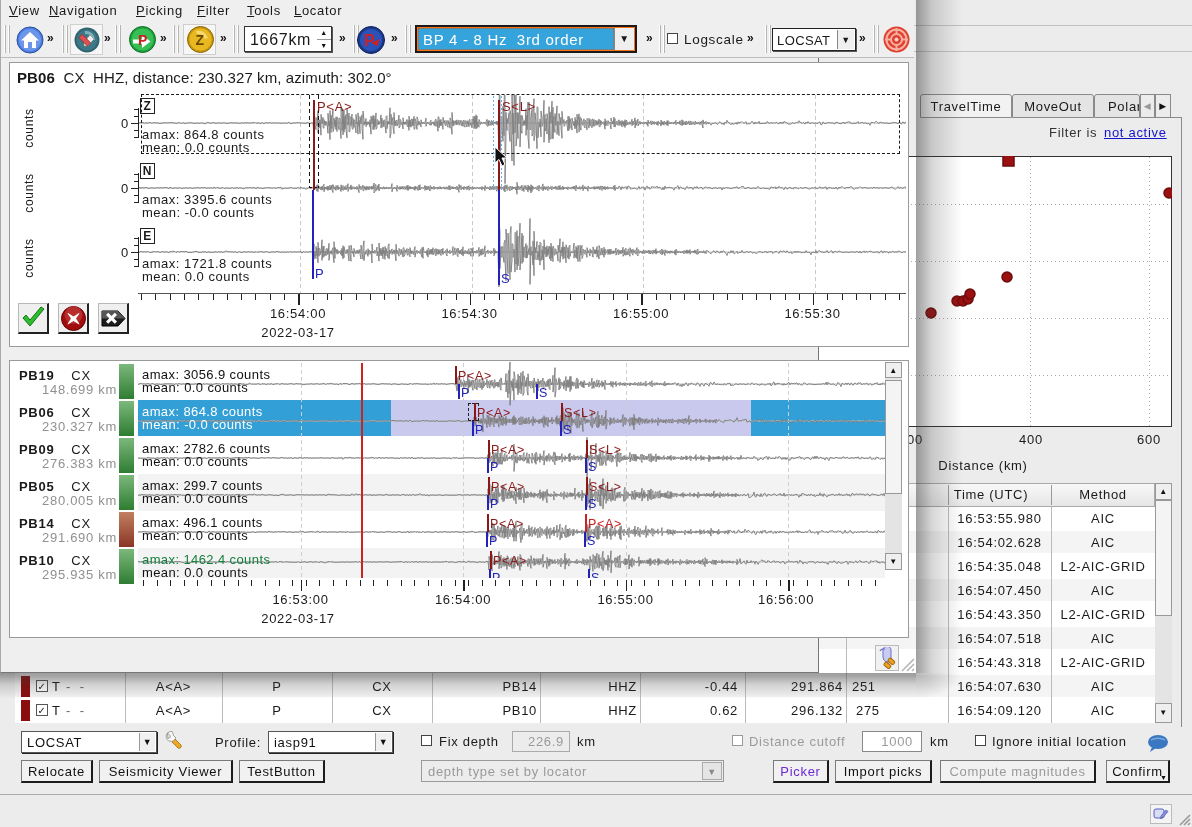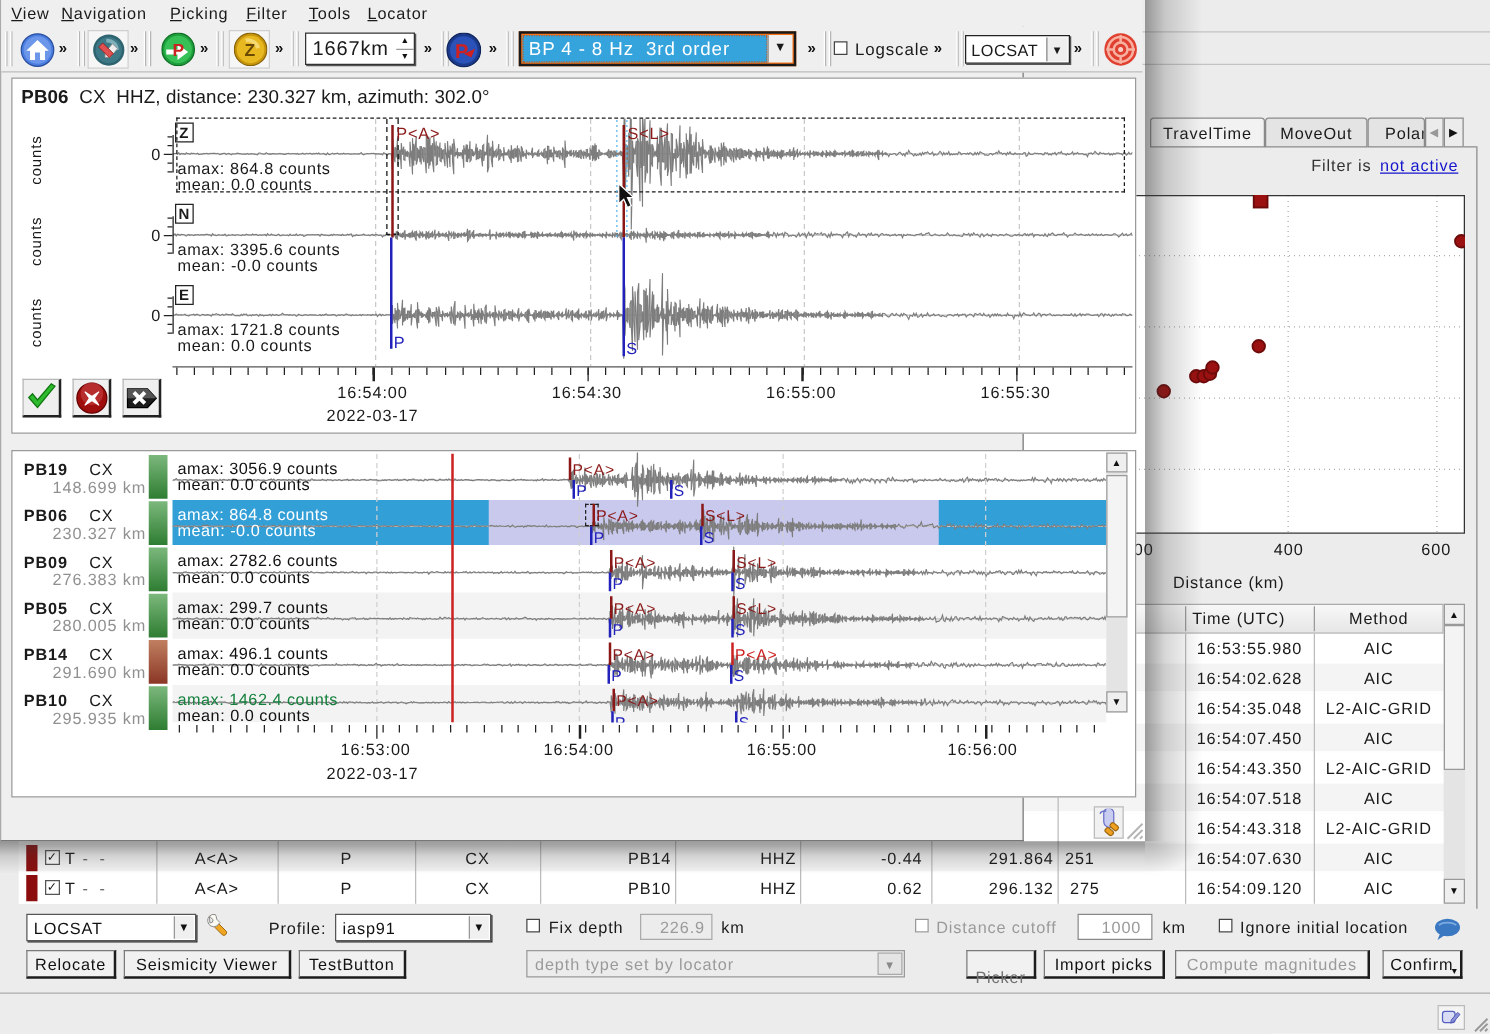--- a/index.html
+++ b/index.html
@@ -152,21 +152,21 @@
       <path d="M6 13 l-2 5 6 -4 z" fill="#3a78c2"></path>
       <path d="M5 6 a 9 5 0 0 1 14 0" stroke="#7aaae0" stroke-width="1.5" fill="none"></path>
     </svg>
     <div class="btn3d" style="left:21px;top:760px;width:72px;height:23px;padding-top:3px;color:#111">Relocate</div>
     <div class="btn3d" style="left:99px;top:760px;width:134px;height:23px;padding-top:3px;color:#111">Seismicity Viewer</div>
     <div class="btn3d" style="left:239px;top:760px;width:86px;height:23px;padding-top:3px;color:#111">TestButton</div>
     <div class="abs" style="left:421px;top:760px;width:303px;height:22px;background:#ececec;border:1px solid #999;color:#9a9a9a">
       <span style="position:absolute;left:6px;top:3px">depth type set by locator</span>
       <div style="position:absolute;right:1px;top:1px;bottom:1px;width:20px;background:#e4e4e4;border:1px solid #aaa;text-align:center;font-size:9px;line-height:18px;color:#888">▼</div>
     </div>
-    <div class="btn3d" style="left:773px;top:760px;width:56px;height:23px;padding-top:13px;color:#737373">Picker</div>
+    <div class="btn3d" style="left:773px;top:760px;width:56px;height:23px;padding-top:3px;color:#6d28d9">Picker</div>
     <div class="btn3d" style="left:835px;top:760px;width:97px;height:23px;padding-top:3px;color:#111">Import picks</div>
     <div class="btn3d" style="left:940px;top:760px;width:156px;height:23px;padding-top:3px;color:#9a9a9a">Compute magnitudes</div>
     <div class="btn3d" style="left:1106px;top:760px;width:64px;height:23px;padding-top:3px;color:#111">Confirm</div>
     <div class="abs" style="left:1160px;top:774px;font-size:7px;color:#111">▼</div>
     <div class="hline" style="left:0px;top:794px;width:1192px;background:#aaa"></div>
     <div class="abs" style="left:1150px;top:804px;width:22px;height:20px;border:1px solid #bbb;background:#f4f4f4"><svg width="18" height="16" viewBox="0 0 18 16" style="margin:1px">
         <rect x="2" y="3" width="10" height="9" rx="2" fill="#d8dcf4" stroke="#5560c0"></rect>
         <path d="M9 10 l5 -6 2 1.5 -5 6 -2.5 1 z" fill="#8890d8" stroke="#4a55b0" stroke-width="0.7"></path>
       </svg></div>
     <svg class="abs" style="left:1178px;top:813px" width="14" height="14" viewBox="0 0 14 14">

